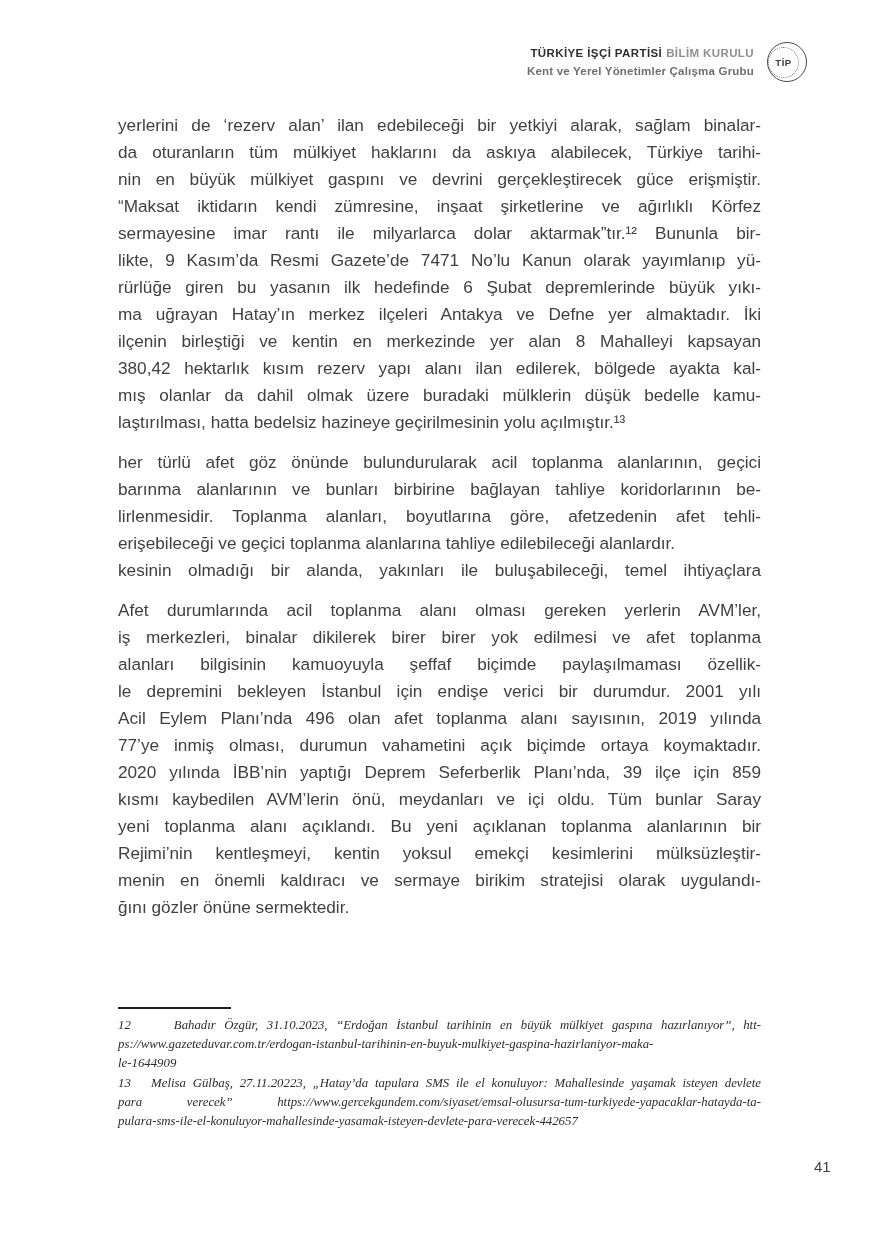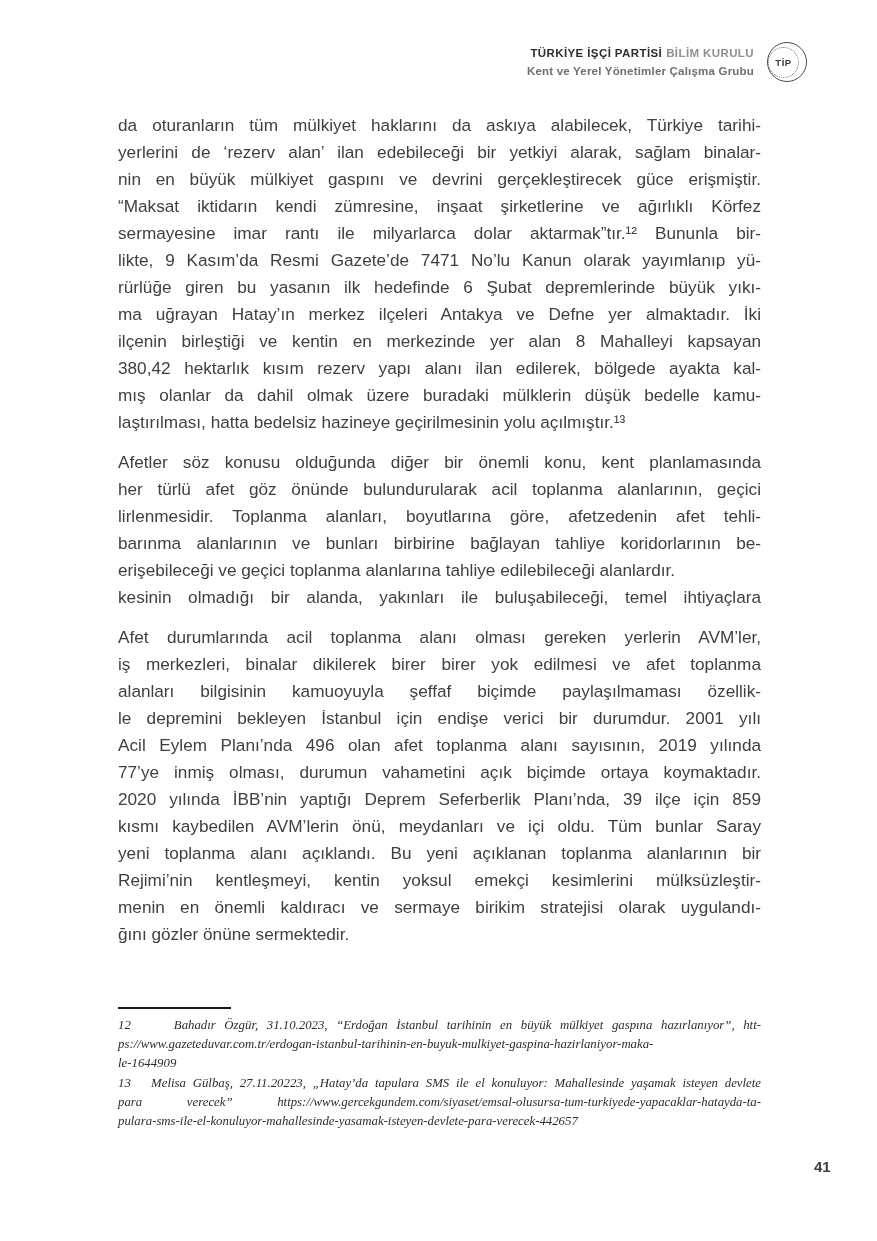--- a/index.html
+++ b/index.html
@@ -84,21 +84,20 @@
   }
   .footnote { margin-bottom: 2px; }
   .fline { text-align: justify; text-align-last: justify; }
   .fline.last { text-align-last: left; }
   .page-number {
     position: absolute;
     left: 814px;
     top: 1158px;
     font-size: 15px;
     color: #3f3f3f;
-    font-weight: bold;
   }
 </style>
 </head>
 <body>
 
 <div class="page">
 
   <div class="header">
     <div class="header-text">
       <div class="header-line1">
@@ -106,38 +105,37 @@
       </div>
       <div class="header-line2">Kent ve Yerel Yönetimler Çalışma Grubu</div>
     </div>
     <div class="logo">
       <div class="logo-inner">TİP</div>
     </div>
   </div>
 
   <div class="body-text">
       <div class="paragraph">
+        <div class="line">yerlerini de ‘rezerv alan’ ilan edebileceği bir yetkiyi alarak, sağlam binalar-</div>
         <div class="line">da oturanların tüm mülkiyet haklarını da askıya alabilecek, Türkiye tarihi-</div>
-        <div class="line">yerlerini de ‘rezerv alan’ ilan edebileceği bir yetkiyi alarak, sağlam binalar-</div>
         <div class="line">nin en büyük mülkiyet gaspını ve devrini gerçekleştirecek güce erişmiştir.</div>
         <div class="line">“Maksat iktidarın kendi zümresine, inşaat şirketlerine ve ağırlıklı Körfez</div>
         <div class="line">sermayesine imar rantı ile milyarlarca dolar aktarmak”tır.¹² Bununla bir-</div>
         <div class="line">likte, 9 Kasım’da Resmi Gazete’de 7471 No’lu Kanun olarak yayımlanıp yü-</div>
         <div class="line">rürlüğe giren bu yasanın ilk hedefinde 6 Şubat depremlerinde büyük yıkı-</div>
         <div class="line">ma uğrayan Hatay’ın merkez ilçeleri Antakya ve Defne yer almaktadır. İki</div>
         <div class="line">ilçenin birleştiği ve kentin en merkezinde yer alan 8 Mahalleyi kapsayan</div>
         <div class="line">380,42 hektarlık kısım rezerv yapı alanı ilan edilerek, bölgede ayakta kal-</div>
         <div class="line">mış olanlar da dahil olmak üzere buradaki mülklerin düşük bedelle kamu-</div>
         <div class="line last">laştırılması, hatta bedelsiz hazineye geçirilmesinin yolu açılmıştır.¹³</div>
       </div>
       <div class="paragraph">
-        <div class="line">Afetler söz konusu olduğunda diğer bir önemli konu, kent planlamasında</div>
         <div class="line">her türlü afet göz önünde bulundurularak acil toplanma alanlarının, geçici</div>
+        <div class="line">barınma alanlarının ve bunları birbirine bağlayan tahliye koridorlarının be-</div>
         <div class="line">lirlenmesidir. Toplanma alanları, boyutlarına göre, afetzedenin afet tehli-</div>
-        <div class="line">barınma alanlarının ve bunları birbirine bağlayan tahliye koridorlarının be-</div>
         <div class="line last">erişebileceği ve geçici toplanma alanlarına tahliye edilebileceği alanlardır.</div>
         <div class="line">kesinin olmadığı bir alanda, yakınları ile buluşabileceği, temel ihtiyaçlara</div>
       </div>
       <div class="paragraph">
         <div class="line">Afet durumlarında acil toplanma alanı olması gereken yerlerin AVM’ler,</div>
         <div class="line">iş merkezleri, binalar dikilerek birer birer yok edilmesi ve afet toplanma</div>
         <div class="line">alanları bilgisinin kamuoyuyla şeffaf biçimde paylaşılmaması özellik-</div>
         <div class="line">le depremini bekleyen İstanbul için endişe verici bir durumdur. 2001 yılı</div>
         <div class="line">Acil Eylem Planı’nda 496 olan afet toplanma alanı sayısının, 2019 yılında</div>
         <div class="line">77’ye inmiş olması, durumun vahametini açık biçimde ortaya koymaktadır.</div>

